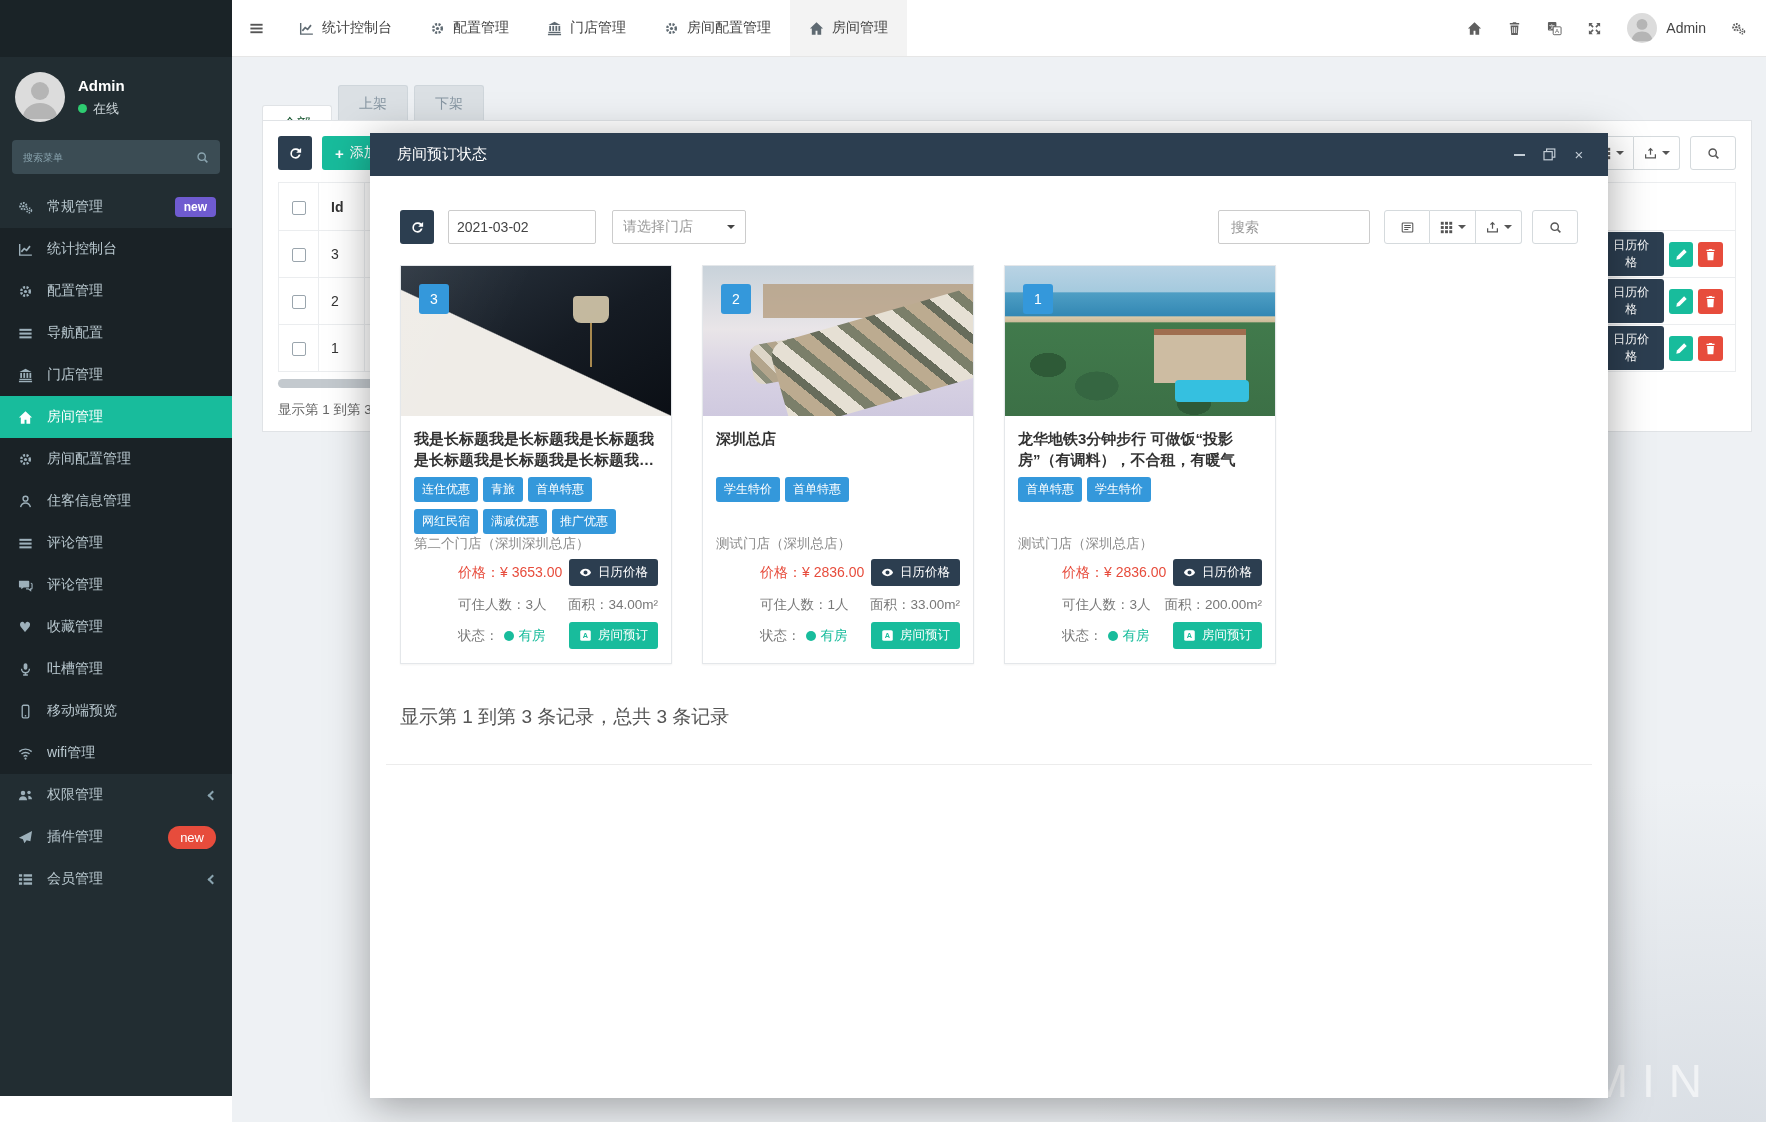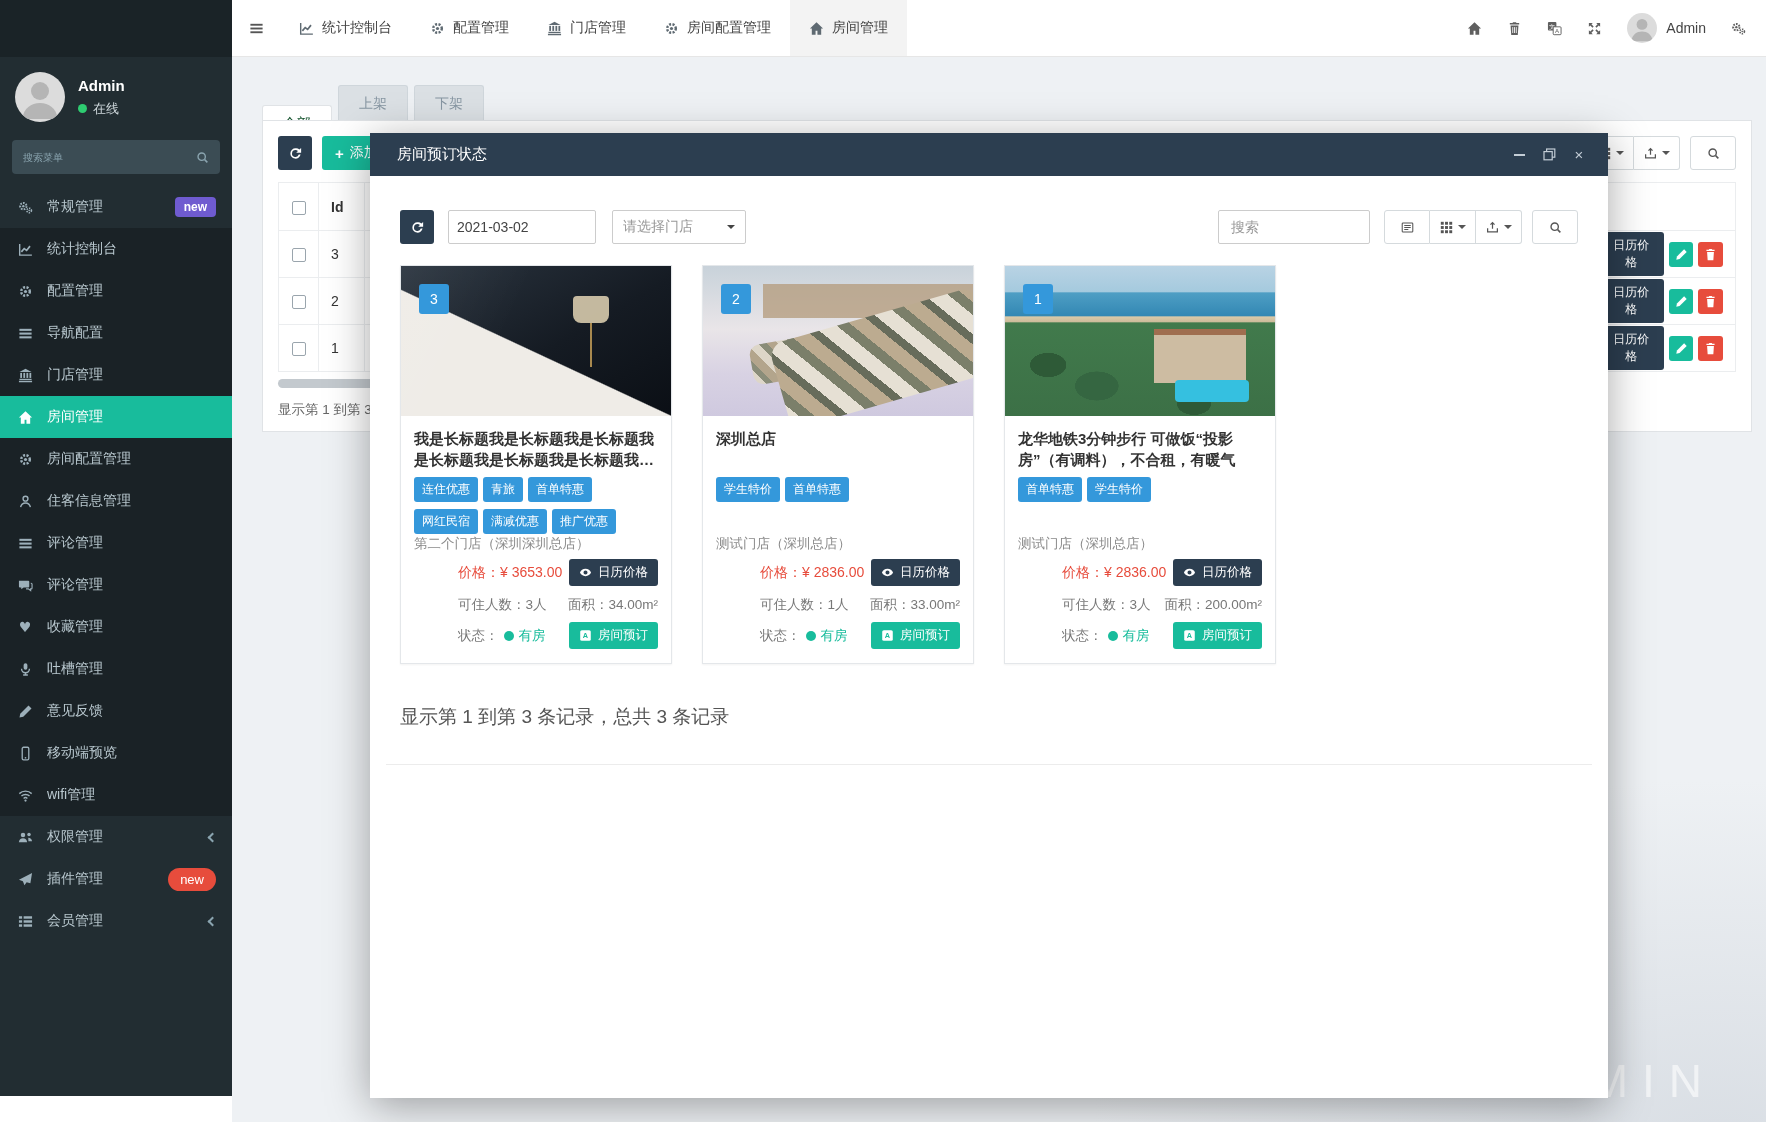--- a/index.html
+++ b/index.html
@@ -313,28 +313,20 @@
         <span class="mi">
             <svg class="ic" viewBox="0 0 16 16" fill="none" stroke="currentColor" stroke-width="1.5">
               <rect x="6" y="1.2" width="4" height="7" rx="2" fill="currentColor" stroke="none"></rect>
               <path d="M3.8 7.3a4.2 4.2 0 0 0 8.4 0M8 11.5v2.3M5.5 13.8h5"></path>
             </svg>
           </span>
         <span>吐槽管理</span>
       </li>
       <li>
         <span class="mi">
-            <svg class="ic" viewBox="0 0 16 16" fill="currentColor">
-              <path d="M11.2 1.6l3.2 3.2L5.6 13.6l-4 .8.8-4z"></path>
-            </svg>
-          </span>
-        <span>意见反馈</span>
-      </li>
-      <li>
-        <span class="mi">
             <svg class="ic" viewBox="0 0 16 16" fill="none" stroke="currentColor" stroke-width="1.4">
               <rect x="4.5" y="1.3" width="7" height="13.4" rx="1.4"></rect>
               <circle cx="8" cy="12.5" r=".9" fill="currentColor" stroke="none"></circle>
             </svg>
           </span>
         <span>移动端预览</span>
       </li>
       <li>
         <span class="mi">
             <svg class="ic" viewBox="0 0 16 16" fill="none" stroke="currentColor" stroke-width="1.5">

